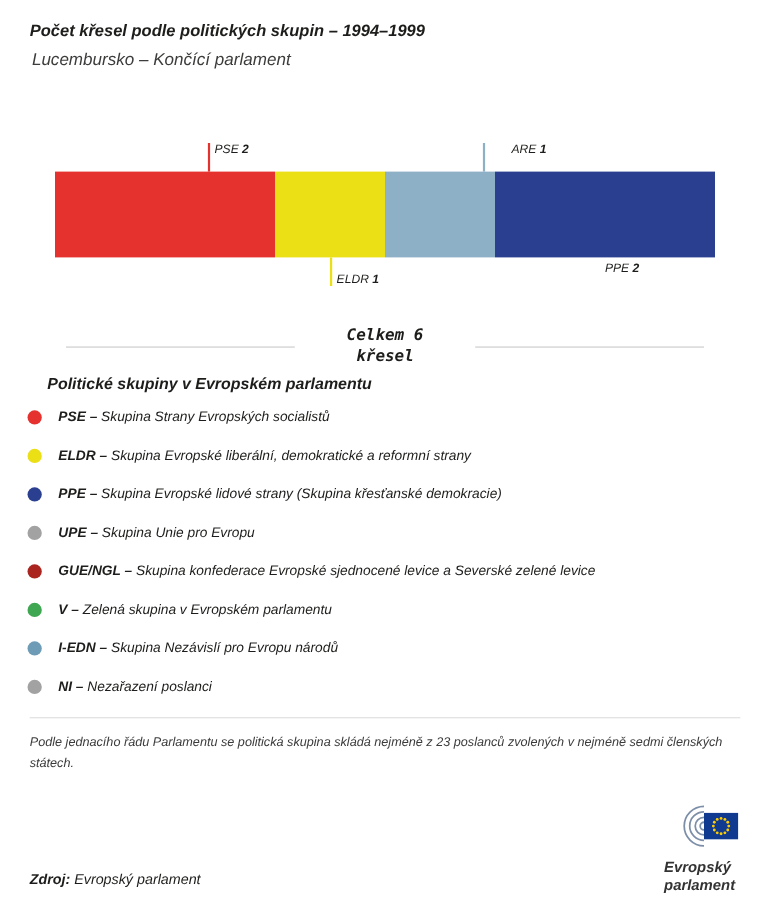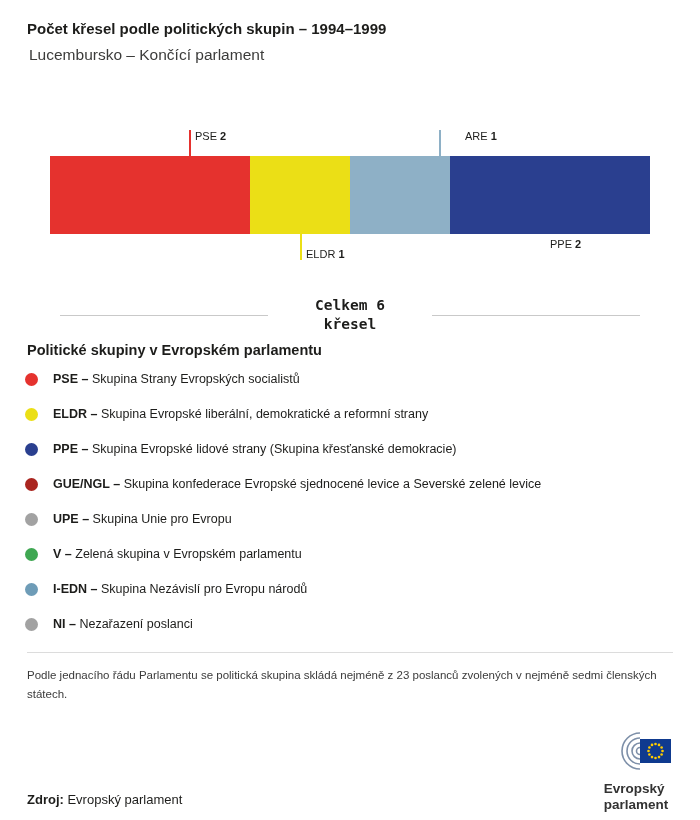--- a/index.html
+++ b/index.html
@@ -1,21 +1,21 @@
 <!DOCTYPE html>
 <html><head>
 <meta charset="utf-8">
 <style>
   * { box-sizing: border-box; }
   html,body { margin:0; padding:0; }
   body {
     width:700px; height:820px; background:#ffffff;
     font-family:"Liberation Sans", sans-serif; color:#1d1d1b;
   }
-  .page { position:relative; width:700px; height:820px; overflow:hidden; }
+  .page { position:relative; width:700px; height:820px; overflow:hidden;font-style:italic; }
 
   .title { font-size:15px; font-weight:700; margin:20px 27px 0; }
   .subtitle { font-size:15.5px; font-weight:400; margin:9px 27px 0 29px; color:#3c3c3b; }
 
   
   .chart-wrap { position:relative; margin:64px 50px 0; height:132px; }
   .bar { position:absolute; top:28px; left:0; right:0; height:78px; display:flex; }
   .bar-seg { height:100%; }
   .seg-label { position:absolute; display:flex; gap:4px; font-size:11px; white-space:nowrap; }
   .seg-label.above { top:2px; height:26px; align-items:flex-start;padding-left:39px; }
@@ -25,21 +25,21 @@
 
   
   .total-row { display:flex; align-items:center; gap:22px; margin:36px 60px 0; }
   .total-line { flex:1; height:1px; background:#c9c9c9; }
   .total-text {
     font-family:"DejaVu Sans Mono", monospace; font-weight:700;
     font-size:14.5px; line-height:19px; text-align:center; min-width:120px;
   }
 
   
-  .legend-heading { font-size:14.5px; font-weight:700; margin:8px 27px 0; }
+  .legend-heading { font-size:14.5px; font-weight:700; margin:8px 43px 0; }
   .legend-list { margin:14px 27px 0 25px;text-align:center; }
   .legend-item { display:flex; align-items:center; margin-bottom:21px; font-size:12.5px; }
   .legend-dot { width:13px; height:13px; border-radius:50%; margin-right:15px; flex:none; }
   .legend-item b { font-weight:700; }
 
   .divider { height:1px; background:#dcdcdc; margin:2px 27px 0; }
 
   .footnote { font-size:11.5px; line-height:1.65; color:#3b3b3b; margin:13px 27px 0; max-width:645px; }
 
   
@@ -99,26 +99,26 @@
       </div>
       <div class="legend-item">
         <span class="legend-dot" style="background: rgb(235, 223, 22);"></span>
         <span><b>ELDR – </b><span>Skupina Evropské liberální, demokratické a reformní strany</span></span>
       </div>
       <div class="legend-item">
         <span class="legend-dot" style="background: rgb(42, 63, 143);"></span>
         <span><b>PPE – </b><span>Skupina Evropské lidové strany (Skupina křesťanské demokracie)</span></span>
       </div>
       <div class="legend-item">
+        <span class="legend-dot" style="background: rgb(162, 162, 162);"></span>
+        <span><b>UPE – </b><span>Skupina Unie pro Evropu</span></span>
+      </div>
+      <div class="legend-item">
         <span class="legend-dot" style="background: rgb(170, 37, 31);"></span>
         <span><b>GUE/NGL – </b><span>Skupina konfederace Evropské sjednocené levice a Severské zelené levice</span></span>
-      </div>
-      <div class="legend-item">
-        <span class="legend-dot" style="background: rgb(162, 162, 162);"></span>
-        <span><b>UPE – </b><span>Skupina Unie pro Evropu</span></span>
       </div>
       <div class="legend-item">
         <span class="legend-dot" style="background: rgb(63, 167, 82);"></span>
         <span><b>V – </b><span>Zelená skupina v Evropském parlamentu</span></span>
       </div>
       <div class="legend-item">
         <span class="legend-dot" style="background: rgb(110, 156, 183);"></span>
         <span><b>I-EDN – </b><span>Skupina Nezávislí pro Evropu národů</span></span>
       </div>
       <div class="legend-item">

